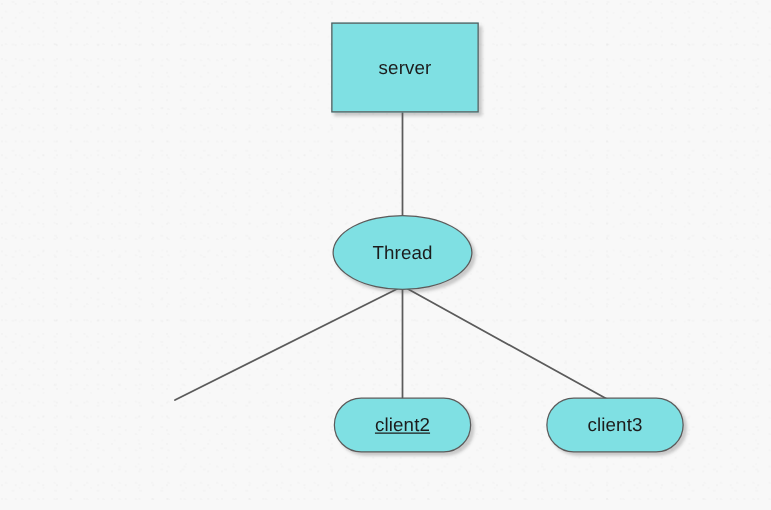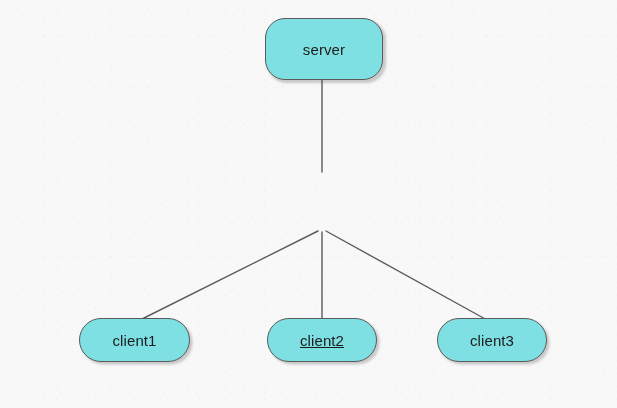--- a/index.html
+++ b/index.html
@@ -54,22 +54,22 @@
   }
   .node-label {
     display: block;
     color: #1c1c1c;
     font-size: 15px;
   }
   #node-server {
     left: 265px;
     top: 18px;
     width: 118px;
-    height: 62px;
-    border-radius: 20px;
+    height: 72px;
+    border-radius: 0;
   }
   #node-thread {
     left: 266px;
     top: 172px;
     width: 112px;
     height: 60px;
     border-radius: 50%;
   }
   .node-client {
     top: 318px;
@@ -91,24 +91,24 @@
       <line x1="318" y1="231" x2="140" y2="320"></line>
       <line x1="322" y1="232" x2="322" y2="318"></line>
       <line x1="326" y1="231" x2="487" y2="320"></line>
     </g>
   </svg>
 
   <div class="node" id="node-server">
     <span class="node-label">server</span>
   </div>
 
+  <div class="node" id="node-thread">
+    <span class="node-label">Thread</span>
+  </div>
 
-  <div class="node node-client" id="node-client1">
-    <span class="node-label">client1</span>
-  </div>
 
   <div class="node node-client" id="node-client2">
     <span class="node-label">client2</span>
   </div>
 
   <div class="node node-client" id="node-client3">
     <span class="node-label">client3</span>
   </div>
 
 </div>

